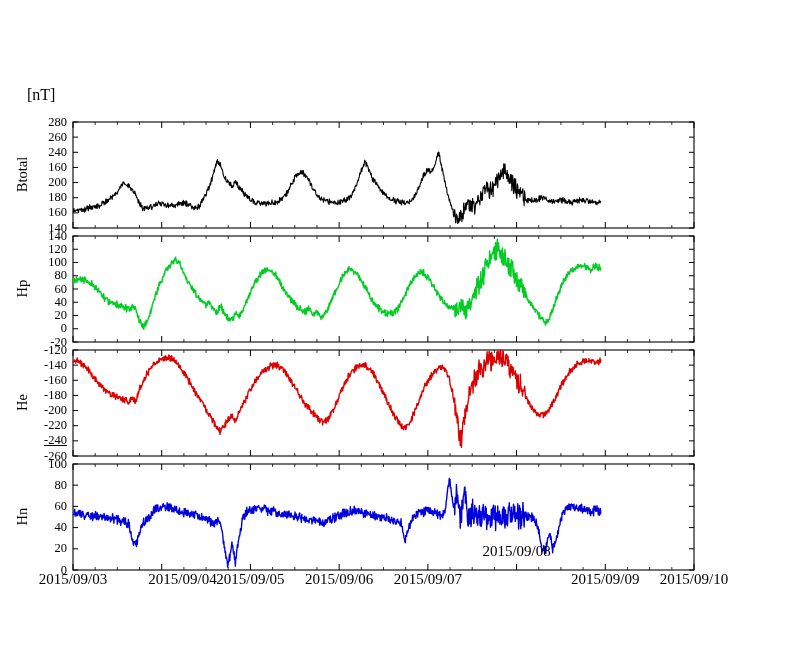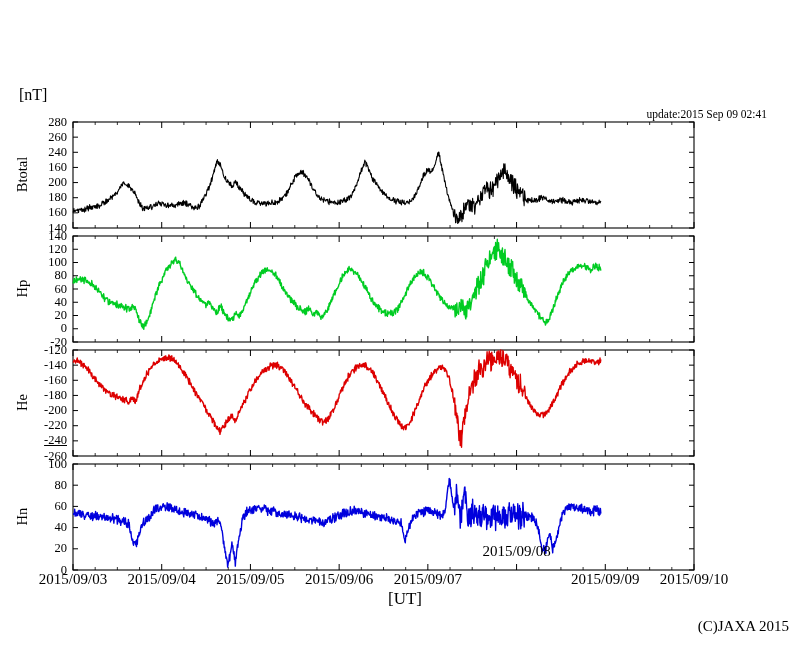--- a/index.html
+++ b/index.html
@@ -24,21 +24,21 @@
   .abs { position: absolute; }
 
   #chart-title {
     left: 0; top: 64px;
     width: 810px;
     text-align: center;
     font-size: 19px;
     letter-spacing: 0.2px;
   }
   #unit-label {
-    left: 19px; top: 86px;
+    left: 27px; top: 86px;
     font-size: 16px;
   }
   #update-stamp {
     left: 0; top: 108px;
     width: 767px;
     text-align: right;
     font-size: 11.5px;
   }
   #xaxis-label {
     left: 0; top: 589px;
@@ -76,21 +76,20 @@
   .plotsvg { position: absolute; }
 </style>
 </head>
 <body>
 
 <div id="stage">
 
 
   <div class="abs" id="unit-label">[nT]</div>
 
-  <div class="abs" id="update-stamp">update:2015 Sep 09 02:41</div>
 
   <div id="panels-host">
       <svg class="plotsvg" width="810" height="655" style="left: 0px; top: 0px;">
         <rect x="73" y="122" width="621" height="106" fill="none" stroke="#000" stroke-width="1.1"></rect>
         <line x1="73" x2="78" y1="228" y2="228" stroke="#000" stroke-width="1"></line>
         <line x1="689" x2="694" y1="228" y2="228" stroke="#000" stroke-width="1"></line>
         <line x1="73" x2="78" y1="212.85714285714286" y2="212.85714285714286" stroke="#000" stroke-width="1"></line>
         <line x1="689" x2="694" y1="212.85714285714286" y2="212.85714285714286" stroke="#000" stroke-width="1"></line>
         <line x1="73" x2="78" y1="197.71428571428572" y2="197.71428571428572" stroke="#000" stroke-width="1"></line>
         <line x1="689" x2="694" y1="197.71428571428572" y2="197.71428571428572" stroke="#000" stroke-width="1"></line>
@@ -428,26 +427,24 @@
       <div class="abs ytick" style="width: 40px; left: 27px; top: 542.3px;">20</div>
       <div class="abs ytick" style="width: 40px; left: 27px; top: 521.1px;">40</div>
       <div class="abs ytick" style="width: 40px; left: 27px; top: 499.9px;">60</div>
       <div class="abs ytick" style="width: 40px; left: 27px; top: 478.7px;">80</div>
       <div class="abs ytick" style="width: 40px; left: 27px; top: 457.5px;">100</div>
       <div class="abs panel-yname" style="width: 80px; left: -18px; top: 508px;">Hn</div>
     </div>
 
   <div id="xticks-host">
       <div class="abs xtick" style="width: 110px; left: 18px; top: 572px;">2015/09/03</div>
-      <div class="abs xtick" style="width: 110px; left: 106.714px; top: 572px;">2015/09/04</div>
+      <div class="abs xtick" style="width: 110px; left: 106.714px; top: 572px; text-align: right;">2015/09/04</div>
       <div class="abs xtick" style="width: 110px; left: 195.429px; top: 572px;">2015/09/05</div>
       <div class="abs xtick" style="width: 110px; left: 284.143px; top: 572px;">2015/09/06</div>
       <div class="abs xtick" style="width: 110px; left: 372.857px; top: 572px;">2015/09/07</div>
       <div class="abs xtick" style="width: 110px; left: 461.571px; top: 544px;">2015/09/08</div>
       <div class="abs xtick" style="width: 110px; left: 550.286px; top: 572px;">2015/09/09</div>
       <div class="abs xtick" style="width: 110px; left: 639px; top: 572px;">2015/09/10</div>
     </div>
 
-  <div class="abs" id="xaxis-label">[UT]</div>
-
-  <div class="abs" id="copyright">(C)JAXA 2015</div>
+
 
 </div>
 
 </body></html>

